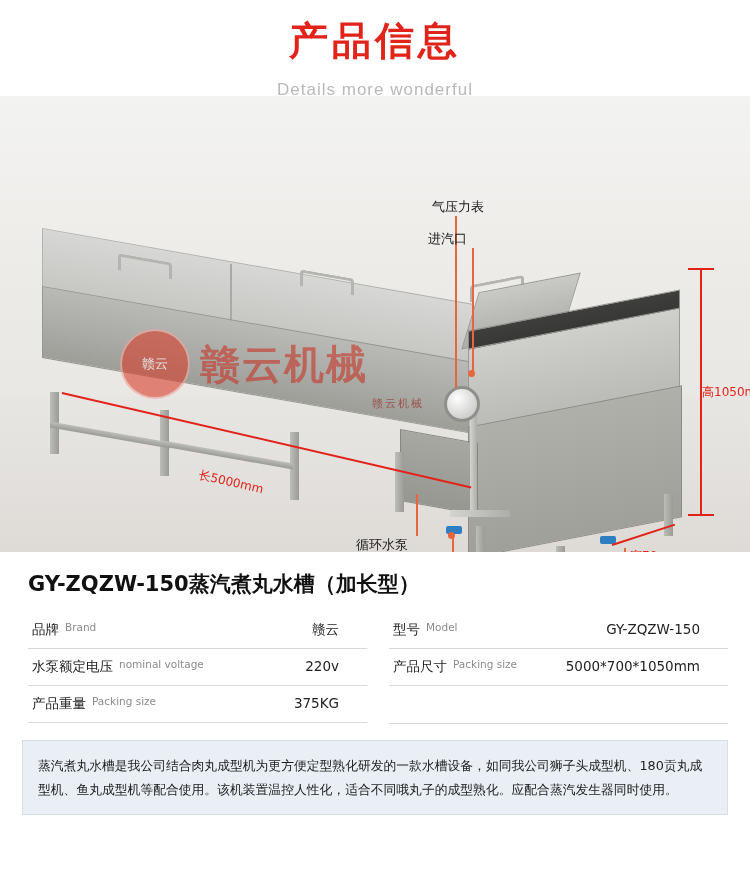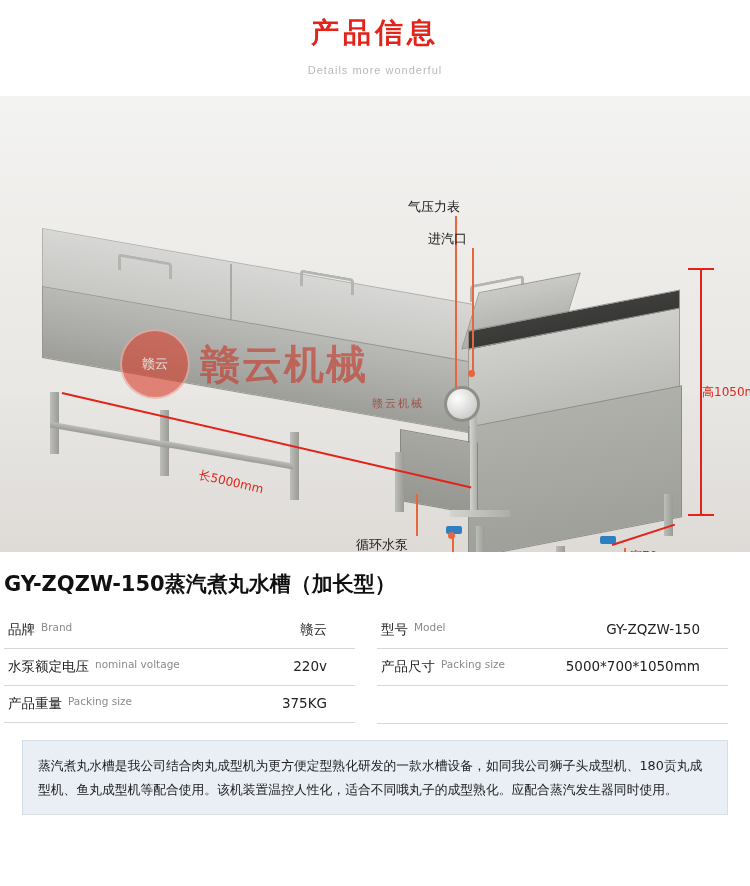--- a/index.html
+++ b/index.html
@@ -12,29 +12,29 @@
   }
   
   .header{
     height:96px;
     text-align:center;
     padding-top:14px;
     box-sizing:border-box;
   }
   .header h1{
     margin:0;
-    font-size:28px;
+    font-size:39px;
     letter-spacing:4px;
     color:#e2231a;
     font-weight:bold;
     font-family:"DejaVu Sans","Liberation Sans",sans-serif;
   }
   .header .sub{
     margin-top:12px;
-    font-size:11px;
+    font-size:17px;
     color:#b9b9b9;
     letter-spacing:1px;
   }
   
   .photo{
     position:relative;
     width:750px;height:456px;
     background:linear-gradient(180deg,#f3f3f1 0%,#eceae7 45%,#e6e4e1 100%);
     overflow:hidden;
   }
@@ -134,21 +134,21 @@
   }
   .lead{position:absolute;background:#e8663c;}
   .dim{
     position:absolute;font-size:12px;color:#e2231a;white-space:nowrap;
     font-family:"DejaVu Sans","Liberation Sans",sans-serif;
   }
   .dimline{position:absolute;background:#e2231a;}
   .dot{position:absolute;width:7px;height:7px;border-radius:50%;background:#e8663c;}
   
   .spec{
-    padding:18px 22px 0 4px;
+    padding:18px 22px 0 28px;
   }
   .spec h2{
     margin:0 0 14px 0;
     font-size:21px;font-weight:bold;color:#111;
     font-family:"DejaVu Sans","Liberation Sans",sans-serif;
   }
   .spec-table{
     display:flex;gap:22px;
   }
   .col{flex:1;}
@@ -214,21 +214,21 @@
     <div class="valve" style="left:446px;top:430px;"></div>
     <div class="valve" style="left:600px;top:440px;"></div>
   </div>
 
   <div class="watermark">
     <div class="wm-logo">赣云</div>
     <div class="wm-text">赣云机械</div>
   </div>
   <div class="wm-sub">赣云机械</div>
 
-  <div class="callout" style="left:408px;top:102px;">气压力表</div>
+  <div class="callout" style="left:432px;top:102px;">气压力表</div>
   <div class="lead" style="left:455px;top:120px;width:1.5px;height:172px;"></div>
 
   <div class="callout" style="left:428px;top:134px;">进汽口</div>
   <div class="lead" style="left:472px;top:152px;width:1.5px;height:126px;"></div>
   <div class="dot" style="left:468px;top:274px;"></div>
 
   <div class="callout" style="left:356px;top:440px;">循环水泵</div>
   <div class="lead" style="left:416px;top:398px;width:1.5px;height:42px;"></div>
 
   <div class="lead" style="left:452px;top:440px;width:1.5px;height:78px;"></div>

